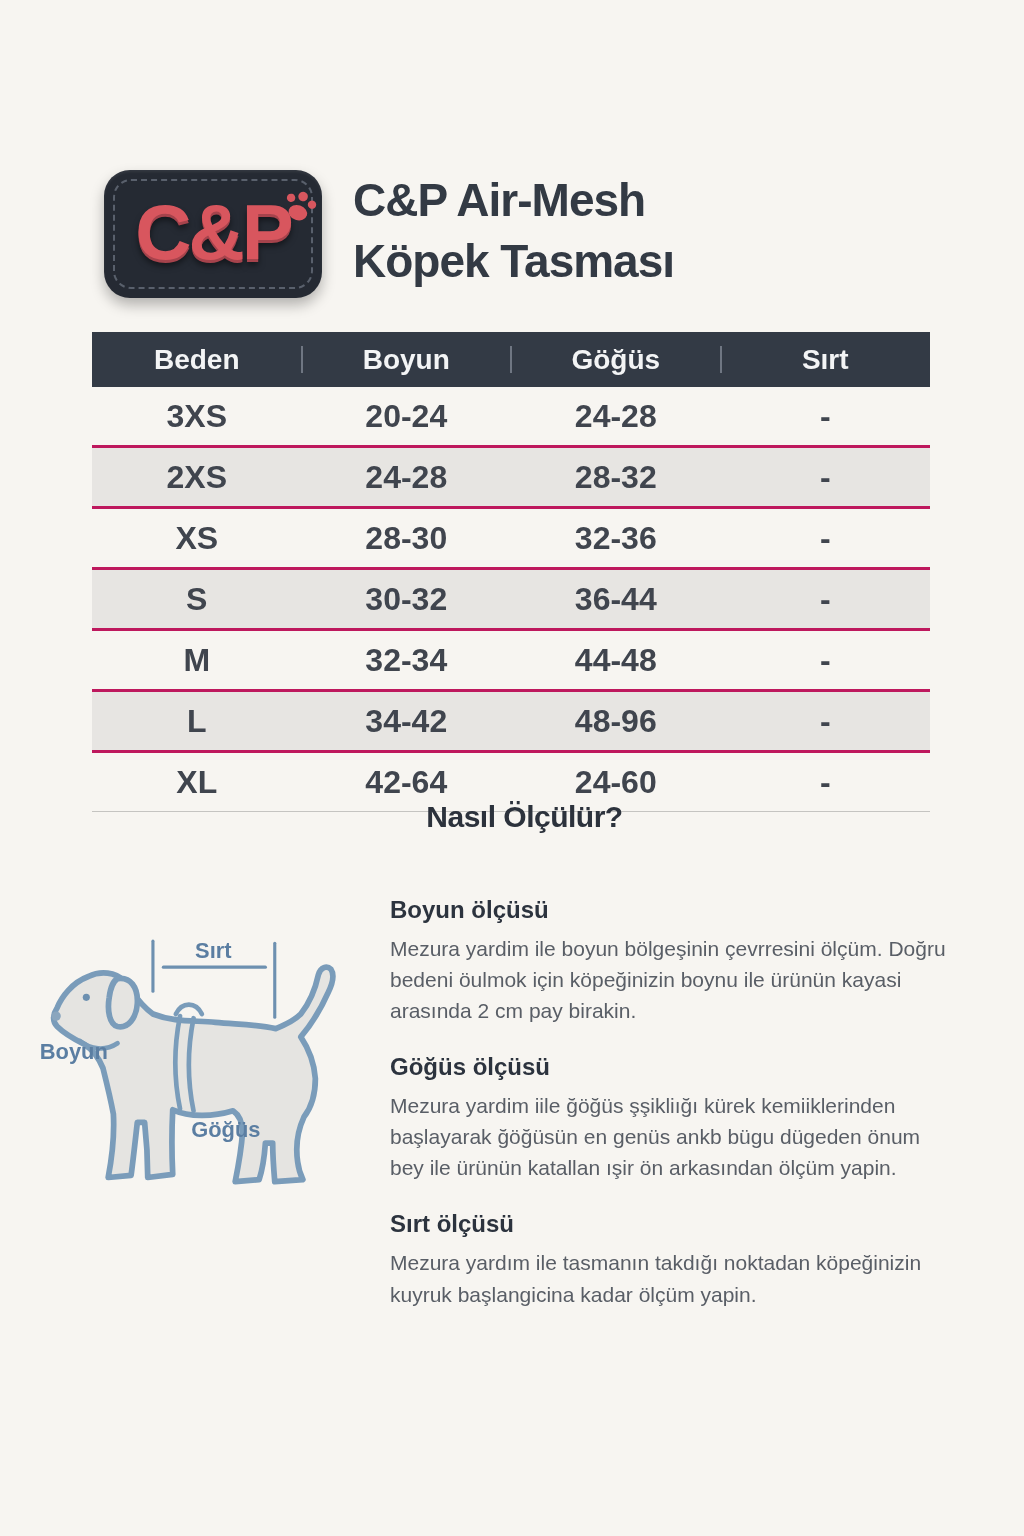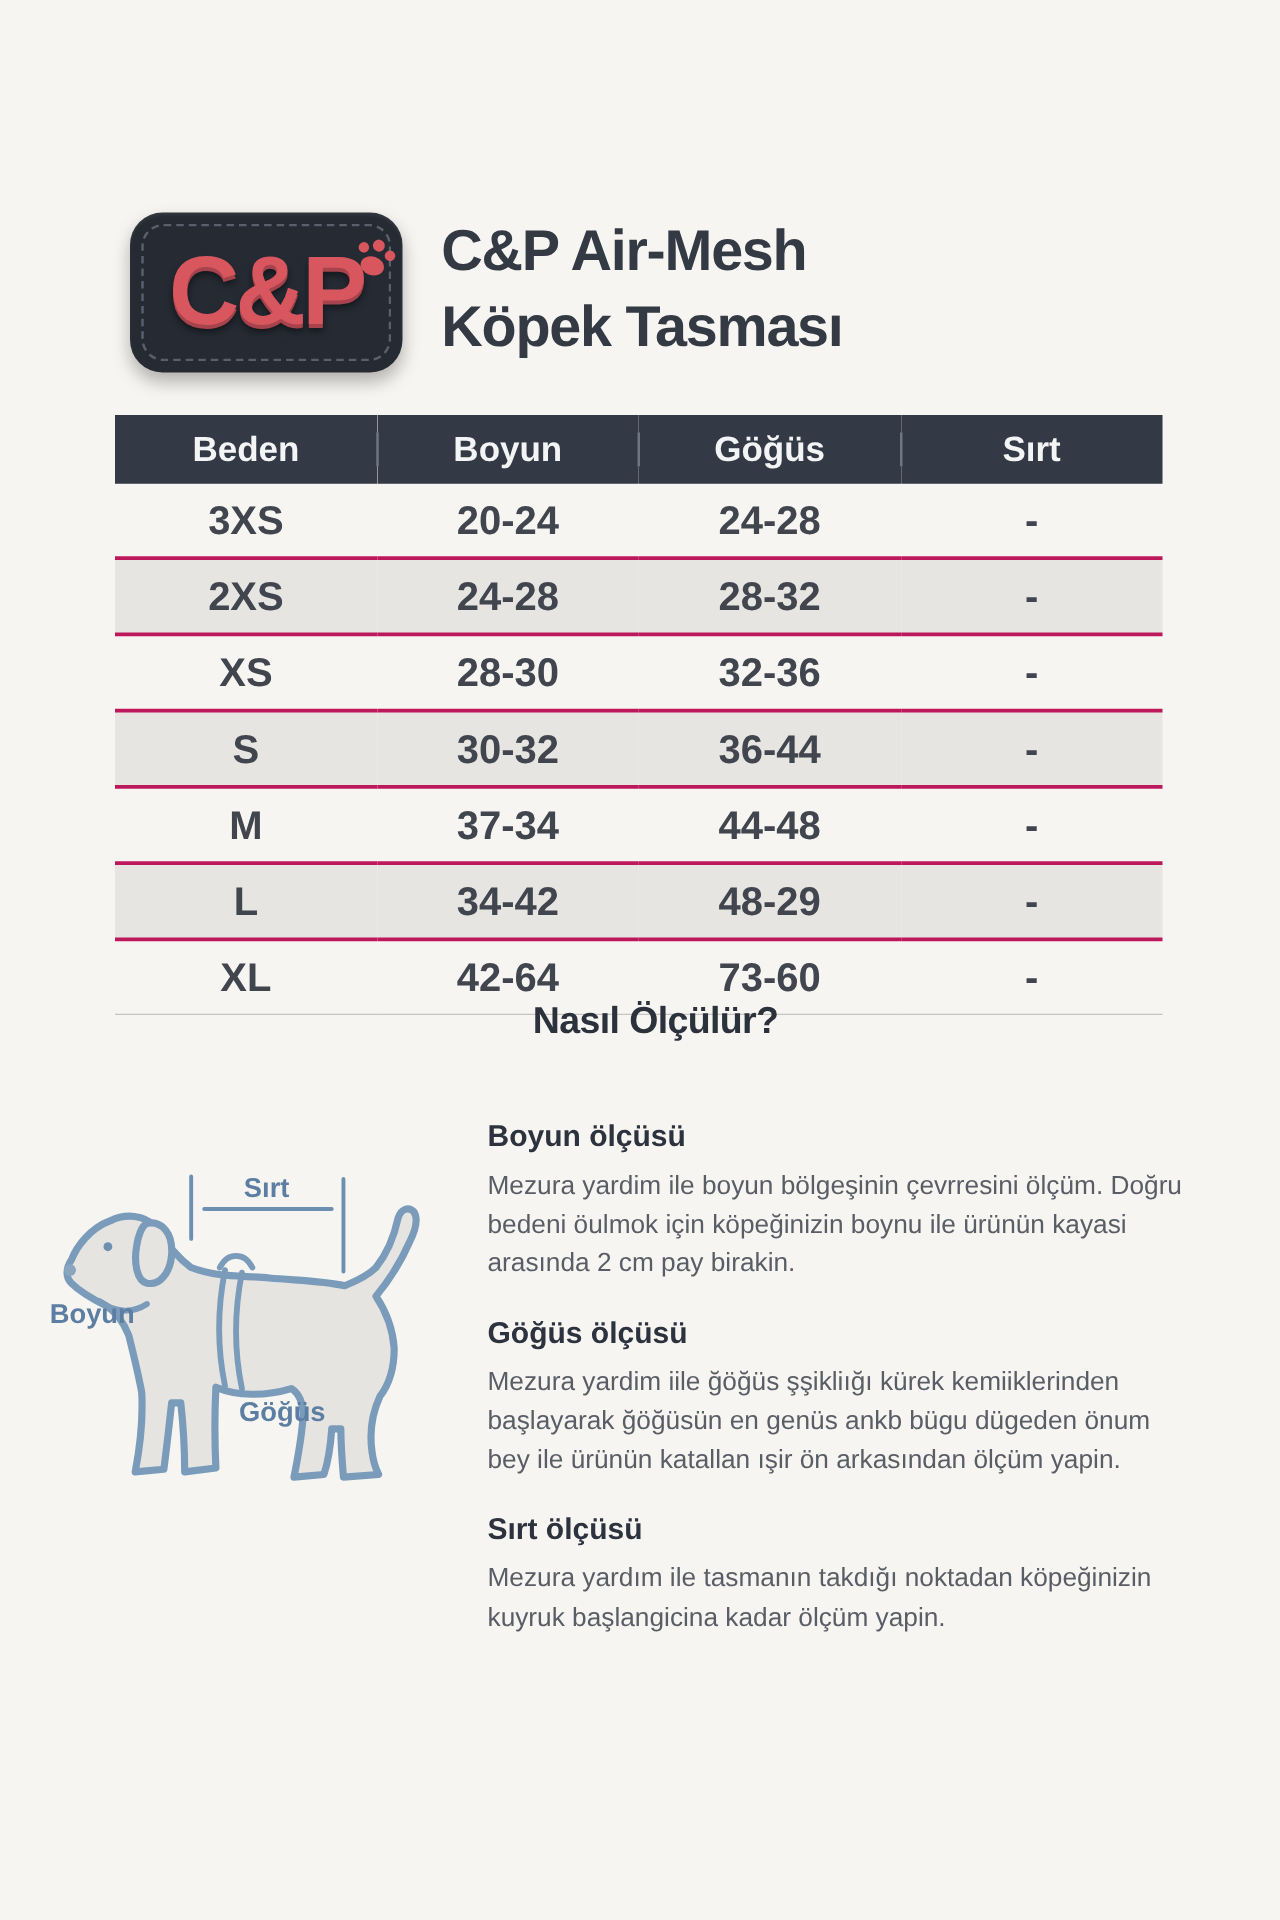--- a/index.html
+++ b/index.html
@@ -96,34 +96,34 @@
         <td>-</td>
       </tr>
       <tr class="alt">
         <td>S</td>
         <td>30-32</td>
         <td>36-44</td>
         <td>-</td>
       </tr>
       <tr>
         <td>M</td>
-        <td>37-34</td>
+        <td>32-34</td>
         <td>44-48</td>
         <td>-</td>
       </tr>
       <tr class="alt">
         <td>L</td>
         <td>34-42</td>
-        <td>48-29</td>
+        <td>48-96</td>
         <td>-</td>
       </tr>
       <tr>
         <td>XL</td>
         <td>42-64</td>
-        <td>73-60</td>
+        <td>24-60</td>
         <td>-</td>
       </tr>
     </tbody>
   </table>
 
   <h2 class="howto-title">Nasıl Ölçülür?</h2>
 
   <div class="diagram">
     <svg viewBox="0 0 340 300" aria-hidden="true">
 

